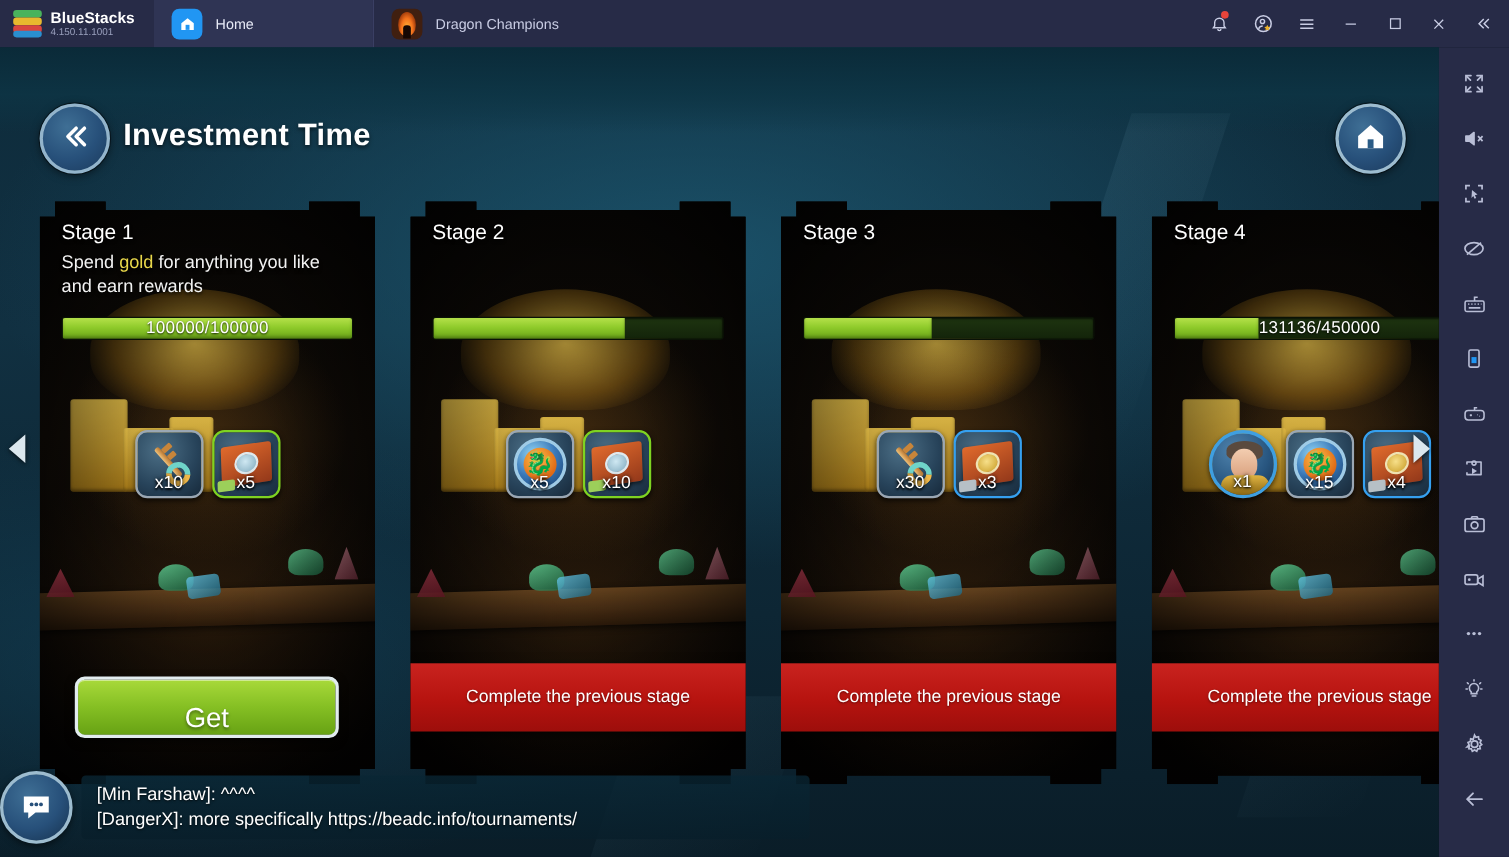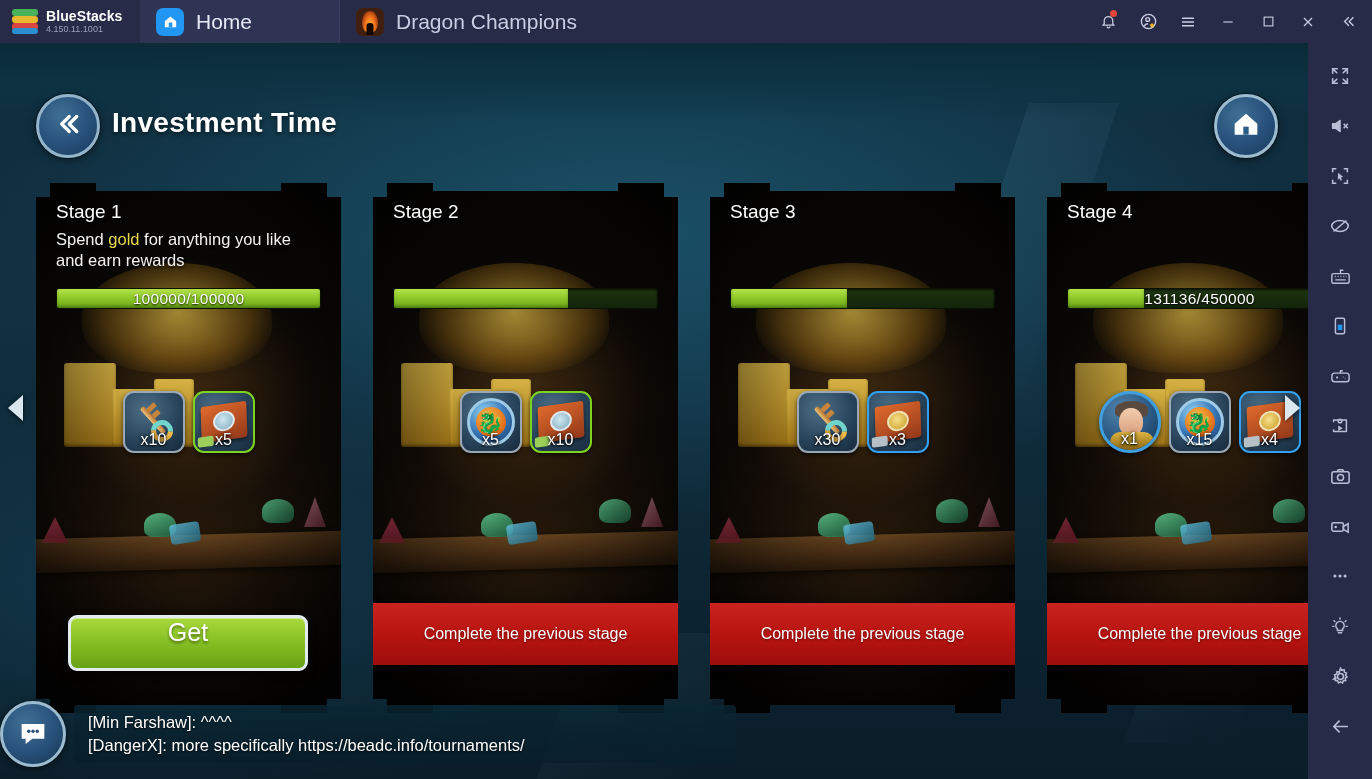--- a/index.html
+++ b/index.html
@@ -20,21 +20,21 @@
   .bs-names .n2{ color:#9aa0bd; font-size:9px; margin-top:1px; }
 
   .tab{ width:199px; display:flex; align-items:center; gap:12px; padding-left:16px; position:relative; cursor:default; }
   .tab.active{ background:#2f3454; }
   .tab + .tab{ border-left:1px solid #3a3f63; }
   .tab-ico{ width:28px; height:28px; border-radius:7px; display:flex; align-items:center; justify-content:center; flex:none; }
   .tab-ico.home{ background:#2196f3; }
   .tab-ico.game{ background:#401f10; overflow:hidden; position:relative; }
   .tab-ico.game .flame{ position:absolute; left:50%; top:12%; transform:translateX(-50%); width:16px; height:22px; background:radial-gradient(ellipse at 50% 70%, #ffb93a 0%, #f2711c 45%, #8d2f07 80%); border-radius:50% 50% 45% 45%; }
   .tab-ico.game .sil{ position:absolute; left:50%; bottom:1px; transform:translateX(-50%); width:7px; height:12px; background:#150703; border-radius:3px 3px 0 0; }
-  .tab-label{ color:#c9cde4; font-size:21px; white-space:nowrap; }
+  .tab-label{ color:#c9cde4; font-size:13px; white-space:nowrap; }
   .tab.active .tab-label{ color:#e7eaf6; }
 
   #tb-spacer{ flex:1; }
   #tb-actions{ display:flex; align-items:center; gap:0; padding-right:4px; }
   .tb-btn{ width:40px; height:43px; display:flex; align-items:center; justify-content:center; cursor:default; position:relative; }
   .tb-btn svg{ display:block; }
   .badge-dot{ position:absolute; top:10px; right:11px; width:7px; height:7px; border-radius:50%; background:#e8443a; }
 
   
   #sidebar{ position:absolute; right:0; top:43px; width:64px; height:736px; background:#272b47; display:flex; flex-direction:column; align-items:center; }
@@ -133,21 +133,21 @@
   .medal .drg{ position:absolute; left:50%; top:50%; transform:translate(-50%,-50%); font-size:21px; color:#7a2d05; line-height:1;}
   .hero{ position:absolute; inset:0; }
   .hero .face{ position:absolute; left:17px; top:14px; width:24px; height:28px; border-radius:48% 48% 45% 45%; background:linear-gradient(180deg,#f3cdb0,#d89f7c);}
   .hero .hair{ position:absolute; left:13px; top:7px; width:33px; height:17px; border-radius:50% 50% 30% 30%; background:#5a4a3e;}
   .hero .armor{ position:absolute; left:8px; bottom:0; width:44px; height:18px; background:linear-gradient(180deg,#e0b442,#8a6612); border-radius:10px 10px 0 0;}
 
   
   .btn-get{ position:absolute; left:32px; bottom:42px; width:240px; height:56px; border-radius:9px;
     background:linear-gradient(180deg,#a8d93a 0%,#86c024 48%,#67a214 100%);
     border:3px solid #e2ecef; box-shadow:0 3px 8px rgba(0,0,0,.6), inset 0 1px 0 rgba(255,255,255,.45);
-    display:flex; align-items:flex-start; justify-content:center; cursor:default;}
+    display:flex; align-items:flex-end; justify-content:center; cursor:default;}
   .btn-get span{ color:#ffffff; font-size:25px; text-shadow:0 2px 3px rgba(0,0,0,.45); }
   .btn-locked{ position:absolute; left:-6px; right:-6px; bottom:48px; height:62px;
     background:linear-gradient(180deg,#c9231f 0%,#b6130f 55%,#9d0e0b 100%);
     display:flex; align-items:center; justify-content:center; cursor:default; box-shadow:0 3px 9px rgba(0,0,0,.6);}
   .btn-locked span{ color:#ffffff; font-size:16px; white-space:nowrap; text-shadow:0 1px 2px rgba(0,0,0,.5);text-align:right; }
 
   
   .nav-arrow{ position:absolute; top:352px; width:0; height:0; cursor:default; z-index:7; }
   #nav-left{ left:8px; border-top:13px solid transparent; border-bottom:13px solid transparent; border-right:15px solid #dbe7ee; filter:drop-shadow(0 1px 2px rgba(0,0,0,.7)); }
   #nav-right{ right:8px; border-top:13px solid transparent; border-bottom:13px solid transparent; border-left:15px solid #dbe7ee; filter:drop-shadow(0 1px 2px rgba(0,0,0,.7)); }

